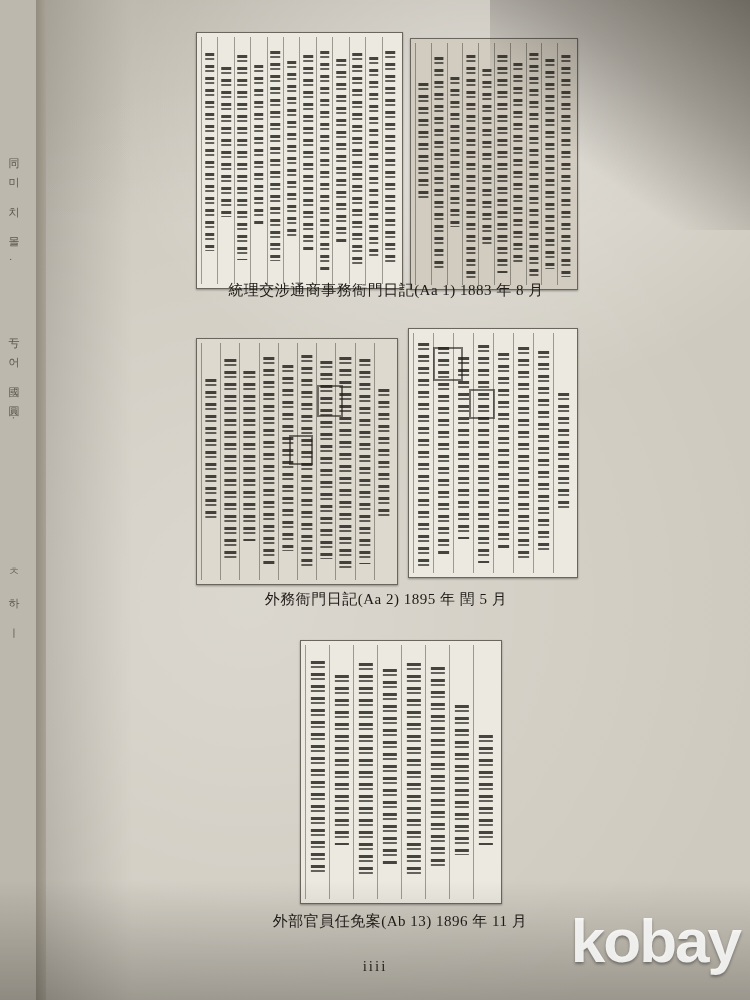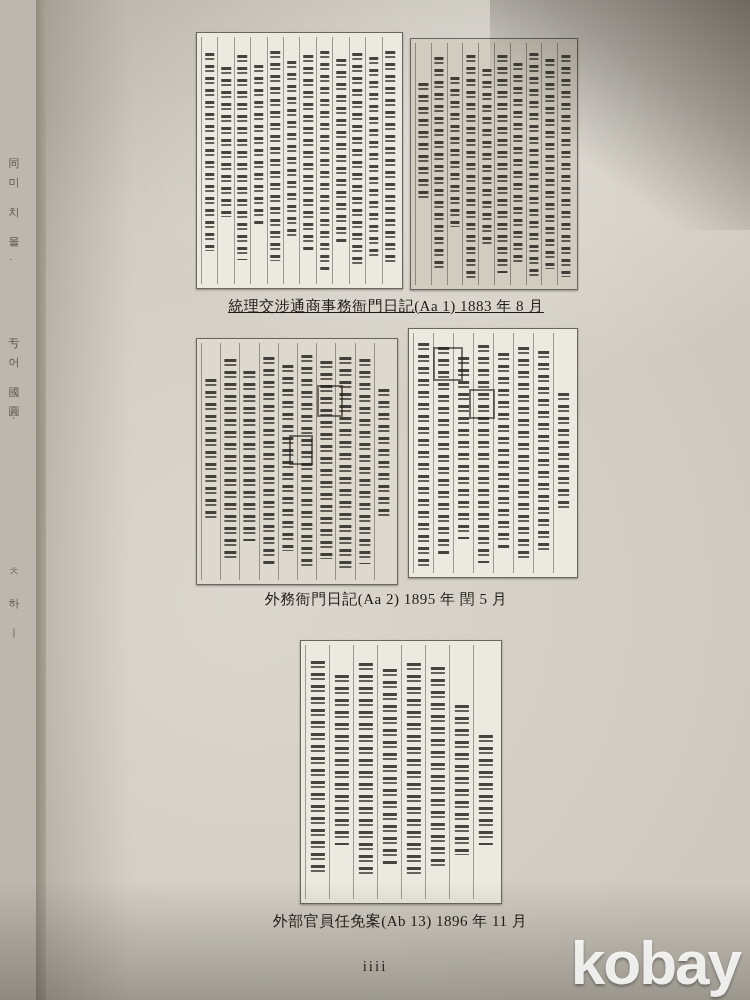--- a/index.html
+++ b/index.html
@@ -139,21 +139,21 @@
     width: 100%;
     text-align: center;
     font-size: 15px;
     color: #2a2721;
     letter-spacing: 2px;
   }
   
   .watermark {
     position: absolute;
     right: 10px;
-    bottom: 2px;
+    bottom: 24px;
     font-family: "Liberation Sans", sans-serif;
     font-weight: bold;
     font-size: 62px;
     color: rgba(255,255,255,0.88);
     text-shadow: 0 2px 3px rgba(0,0,0,0.35);
     letter-spacing: -2px;
     text-align: center;
   }
 </style>
 </head>
@@ -241,21 +241,21 @@
           </div>
         <div class="col">
             <div class="ink" style="top:14px; height:214px;"></div>
           </div>
         <div class="col">
             <div class="ink" style="top:40px; height:120px;"></div>
           </div>
       </div>
     </div>
 
-    <div class="caption" style="left:-60px; top:265px; width:500px;text-decoration:underline;">統理交涉通商事務衙門日記(Aa 1) 1883 年 8 月</div>
+    <div class="caption" style="left:-60px; top:249px; width:500px;">統理交涉通商事務衙門日記(Aa 1) 1883 年 8 月</div>
   </div>
 
   <div class="figure-block" style="left:196px; top:328px; width:380px;">
 
     <div class="plate dark" style="position:absolute; left:0px; top:10px; width:200px; height:245px;">
       <div class="cols">
         <div class="col">
             <div class="ink" style="top:46px; height:130px;"></div>
           </div>
         <div class="col">

